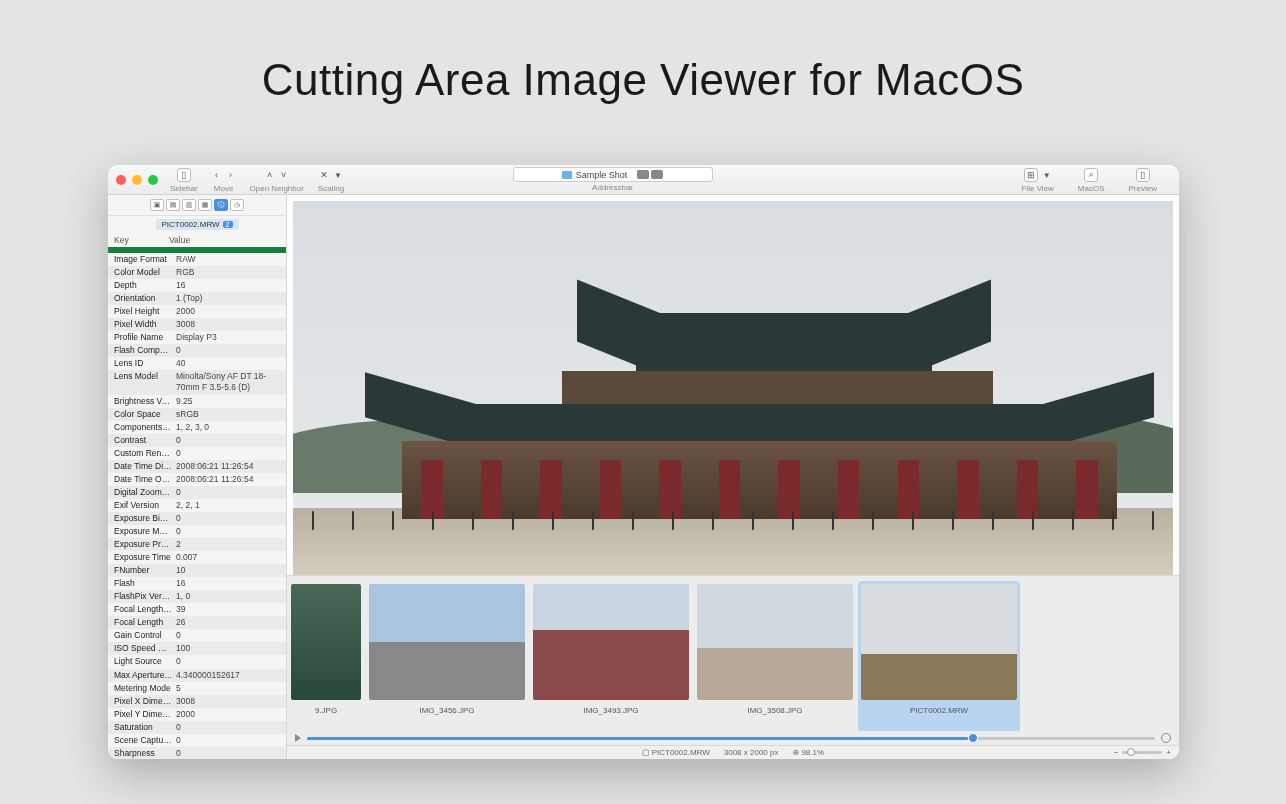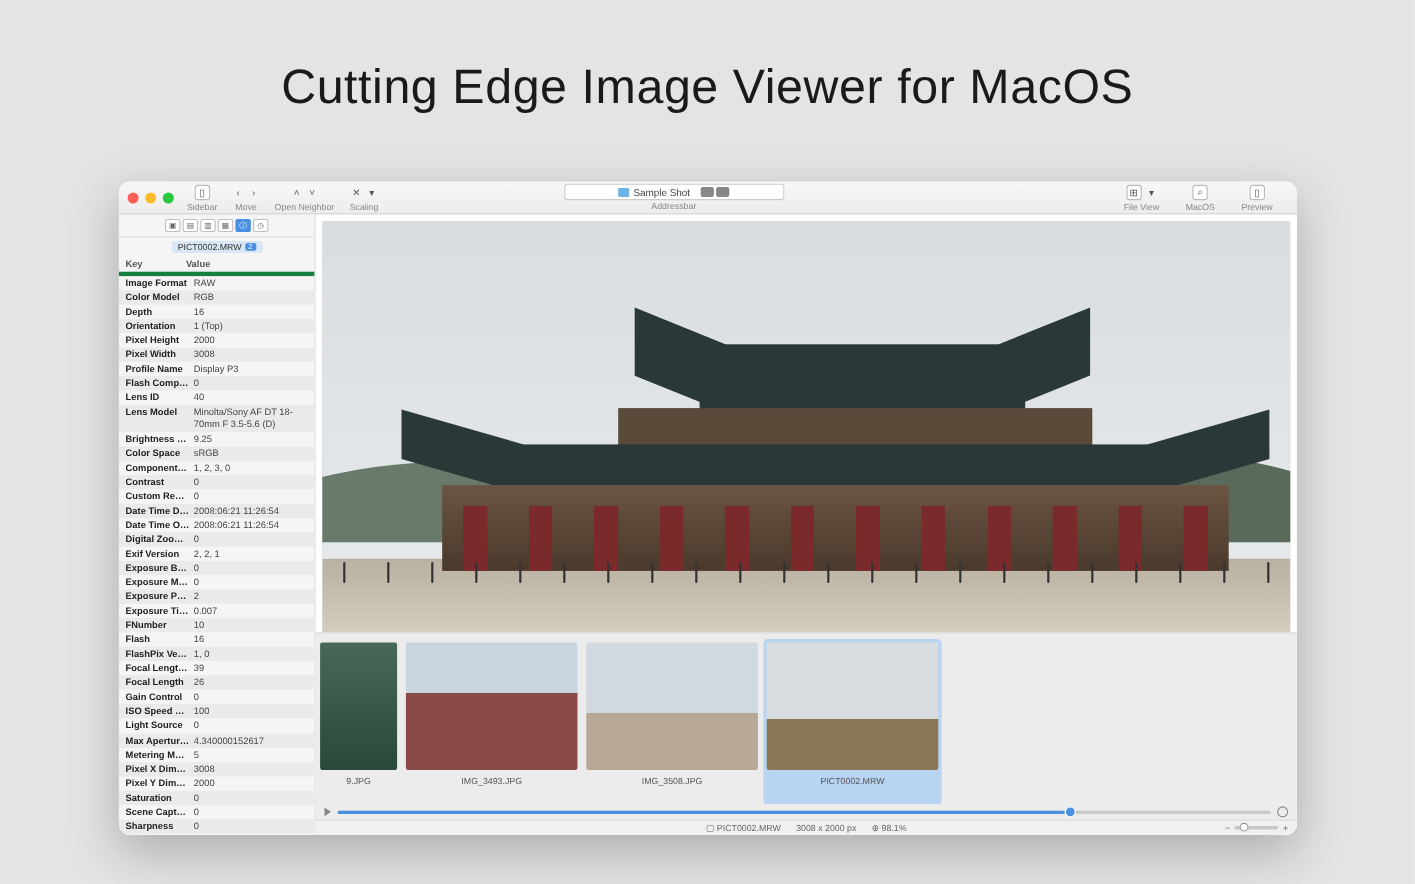--- a/index.html
+++ b/index.html
@@ -21,26 +21,26 @@
 .addr-badges{margin-left:6px;display:flex;gap:2px}
 .addr-badge{width:12px;height:9px;background:#888;border-radius:2px;font-size:6px;color:#fff;display:flex;align-items:center;justify-content:center}
 .tb-right{display:flex;gap:10px;margin-left:auto}
 .body{flex:1;display:flex;overflow:hidden}
 .sidebar{width:179px;background:#f5f5f5;border-right:1px solid #d8d8d8;display:flex;flex-direction:column;font-size:8.5px;overflow:hidden}
 .side-tabs{display:flex;justify-content:center;gap:2px;padding:4px;border-bottom:1px solid #e0e0e0}
 .side-tab{width:14px;height:12px;border:1px solid #c0c0c0;border-radius:2px;background:#fff;font-size:7px;display:flex;align-items:center;justify-content:center;color:#666}
 .side-tab.active{background:#4a90e2;color:#fff;border-color:#4a90e2}
 .side-file{margin:3px auto;padding:1px 6px;background:#d8e6f5;border-radius:3px;font-size:8px;color:#333;display:inline-flex;align-items:center;gap:3px}
 .side-file .cnt{background:#4a90e2;color:#fff;border-radius:2px;padding:0 3px;font-size:7px}
-.side-header{display:flex;padding:2px 6px;border-bottom:4px solid #15803d;color:#555;font-weight:700}
+.side-header{display:flex;padding:2px 6px;border-bottom:6px solid #15803d;color:#555;font-weight:400}
 .side-header .k{width:55px}.side-header .v{flex:1}
 .metalist{flex:1;overflow-y:auto;overflow-x:hidden}
 .metarow{display:flex;padding:1px 6px;line-height:1.3;color:#333}
 .metarow:nth-child(even){background:#eaeaea}
-.metarow .k{width:58px;font-weight:700;color:#222;overflow:hidden;white-space:nowrap;text-overflow:ellipsis}
+.metarow .k{width:58px;font-weight:400;color:#222;overflow:hidden;white-space:nowrap;text-overflow:ellipsis}
 .metarow .v{flex:1;color:#444;padding-left:4px;overflow:hidden;white-space:nowrap;text-overflow:ellipsis}
 .metarow.wrap .v{white-space:normal}
 .main{flex:1;display:flex;flex-direction:column;background:#fff;overflow:hidden}
 .viewer{flex:1;background:#fff;padding:6px 6px 0 6px;overflow:hidden}
 .photo{width:100%;height:100%;background:#cfd4d8;border-radius:1px;position:relative;overflow:hidden}
 .sky{position:absolute;inset:0;background:linear-gradient(#d8dde1,#e8ebed)}
 .hills{position:absolute;left:0;right:0;bottom:22%;height:28%}
 .hill{position:absolute;bottom:0;border-radius:50% 50% 0 0/100% 100% 0 0}
 .building{position:absolute;left:18%;right:12%;bottom:15%;height:55%}
 .roof{position:absolute;left:30%;right:22%;top:0;height:30%;background:#2a3838}
@@ -78,21 +78,21 @@
 .slider-knob{position:absolute;left:78%;top:-4px;width:10px;height:10px;background:#4a90e2;border-radius:50%;border:1px solid #fff}
 .gear-icon{width:10px;height:10px;border:1.5px solid #888;border-radius:50%}
 .statusbar{height:14px;background:#f0f0f0;border-top:1px solid #d8d8d8;display:flex;align-items:center;justify-content:center;gap:14px;font-size:8px;color:#666;position:relative}
 .zoom-ctl{position:absolute;right:8px;display:flex;align-items:center;gap:4px}
 .zoom-track{width:40px;height:3px;background:#c8c8c8;border-radius:2px;position:relative}
 .zoom-knob{position:absolute;left:12%;top:-3px;width:8px;height:8px;background:#fff;border:1px solid #999;border-radius:50%}
 </style>
 </head>
 <body>
 
-<div class="headline">Cutting Edge Image Viewer for MacOS</div>
+<div class="headline">Cutting Area Image Viewer for MacOS</div>
 
 <div class="window">
 
   <div class="titlebar">
     <div class="traffic">
       <span class="r"></span>
       <span class="y"></span>
       <span class="g"></span>
     </div>
 
@@ -396,20 +396,24 @@
         </div>
       </div>
 
       <div class="thumbs">
         <div class="thumb-strip" id="thumb-strip">
             <div class="thumb first">
               <div class="thumb-img th1"></div>
               <div class="thumb-name">9.JPG</div>
             </div>
             <div class="thumb">
+              <div class="thumb-img th2"></div>
+              <div class="thumb-name">IMG_3456.JPG</div>
+            </div>
+            <div class="thumb">
               <div class="thumb-img th3"></div>
               <div class="thumb-name">IMG_3493.JPG</div>
             </div>
             <div class="thumb">
               <div class="thumb-img th4"></div>
               <div class="thumb-name">IMG_3508.JPG</div>
             </div>
             <div class="thumb selected">
               <div class="thumb-img th5"></div>
               <div class="thumb-name">PICT0002.MRW</div>

